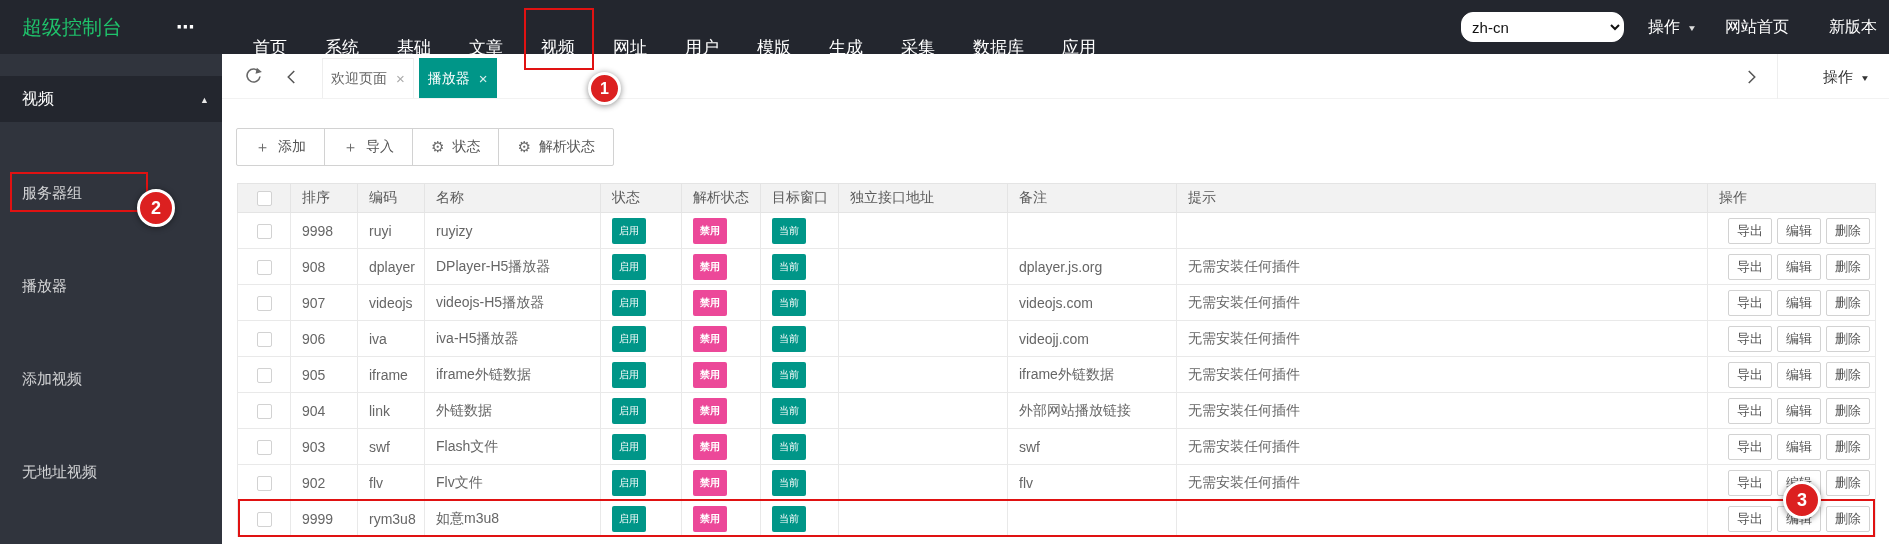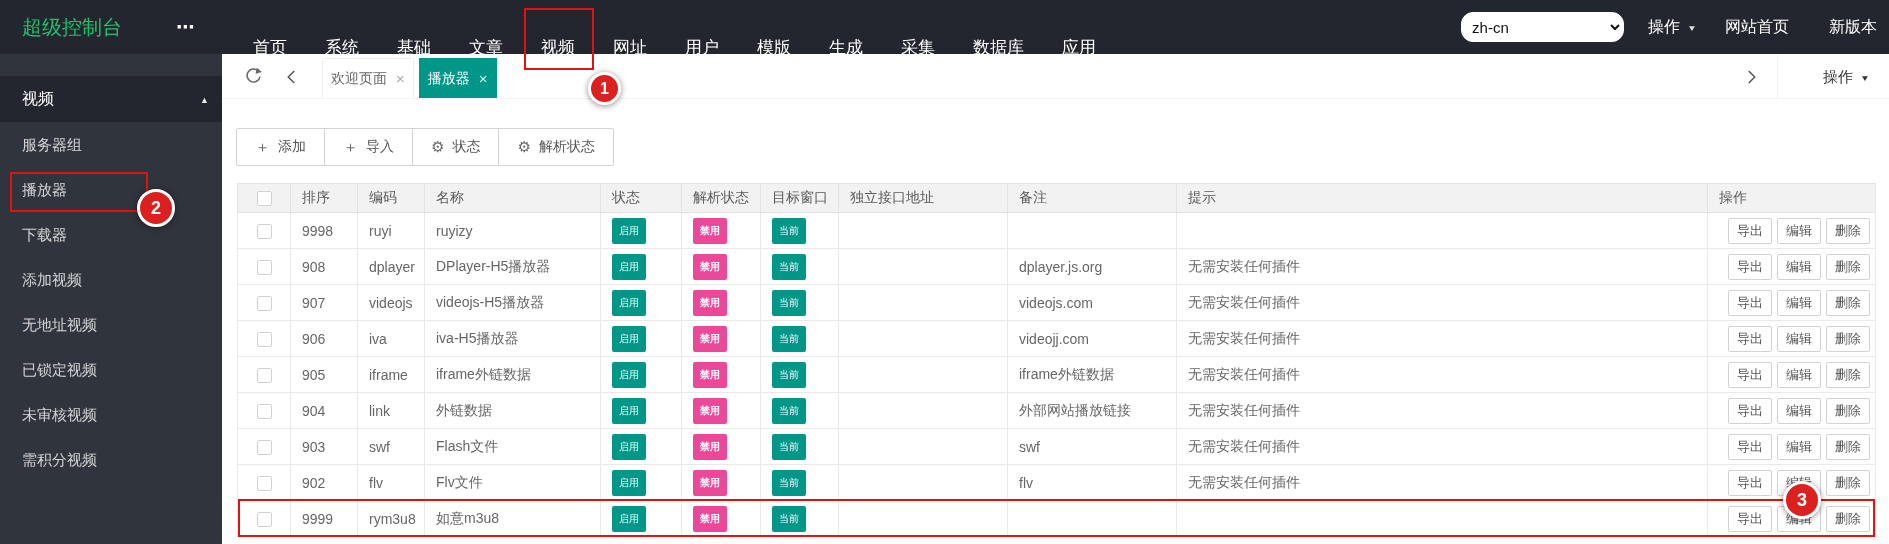--- a/index.html
+++ b/index.html
@@ -23,21 +23,21 @@
   .caret { display:inline-block; font-size:10px; margin-left:7px; transform:scaleY(.85); }
   .nav-right .caret { color:#ddd; }
   .nav-home { margin-left:28px; }
   .nav-new { margin-left:40px; }
   
   .sidebar { position:absolute; top:54px; left:0; bottom:0; width:222px; background:#30343d; overflow:hidden; z-index:4; }
   .side-group { margin-top:22px; height:46px; background:#23262e; color:#fff; font-size:16px;
     line-height:46px; padding-left:22px; position:relative; cursor:pointer; }
   .side-collapse { position:absolute; right:13px; top:1px; font-size:9px; color:#e8e8e8; }
   .side-item { height:45px; line-height:45px; padding-left:22px; color:rgba(255,255,255,.78);
-    font-size:15px; white-space:nowrap; cursor:pointer; }
+    font-size:15px; white-space:nowrap; cursor:pointer;margin-top:48px; }
   
   .main { position:absolute; top:54px; left:222px; right:0; bottom:0; background:#fff; }
   .tabbar { position:relative; height:45px; border-bottom:1px solid #f2f2f2; }
   .tab-refresh { position:absolute; left:14px; top:0; width:34px; height:45px;
     display:flex; align-items:center; justify-content:center; cursor:pointer; }
   .tab-prev { position:absolute; left:56px; top:0; width:28px; height:45px;
     display:flex; align-items:center; justify-content:center; cursor:pointer; }
   .tabs { position:absolute; left:100px; bottom:0; display:flex; gap:5px; height:40px; }
   .tab { display:flex; align-items:center; gap:9px; padding:0 8px; background:#fff;
     border:1px solid #eee; border-bottom:none; color:#666; font-size:14px; cursor:pointer; white-space:nowrap; }
@@ -120,21 +120,20 @@
 </header>
 
 <aside class="sidebar">
   <div class="side-group">
     <span>视频</span>
     <span class="side-collapse">▲</span>
   </div>
   <div id="side-items">
       <div class="side-item">服务器组</div>
       <div class="side-item active">播放器</div>
-      <div class="side-item">下载器</div>
       <div class="side-item">添加视频</div>
       <div class="side-item">无地址视频</div>
       <div class="side-item">已锁定视频</div>
       <div class="side-item">未审核视频</div>
       <div class="side-item">需积分视频</div>
     </div>
 </aside>
 
 <div class="main">
 

